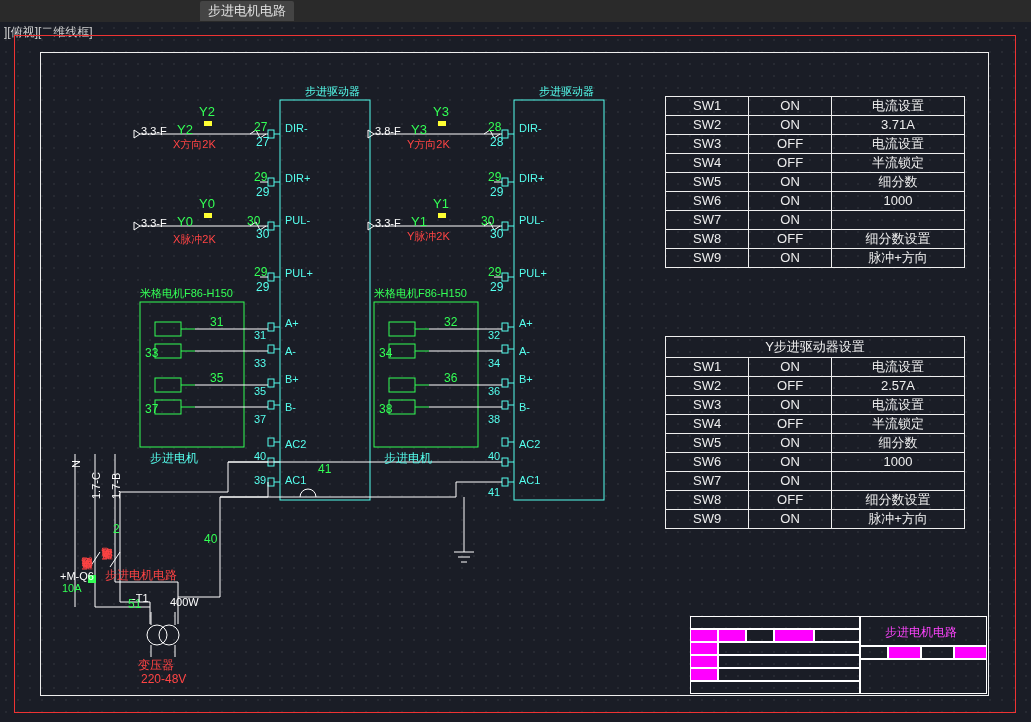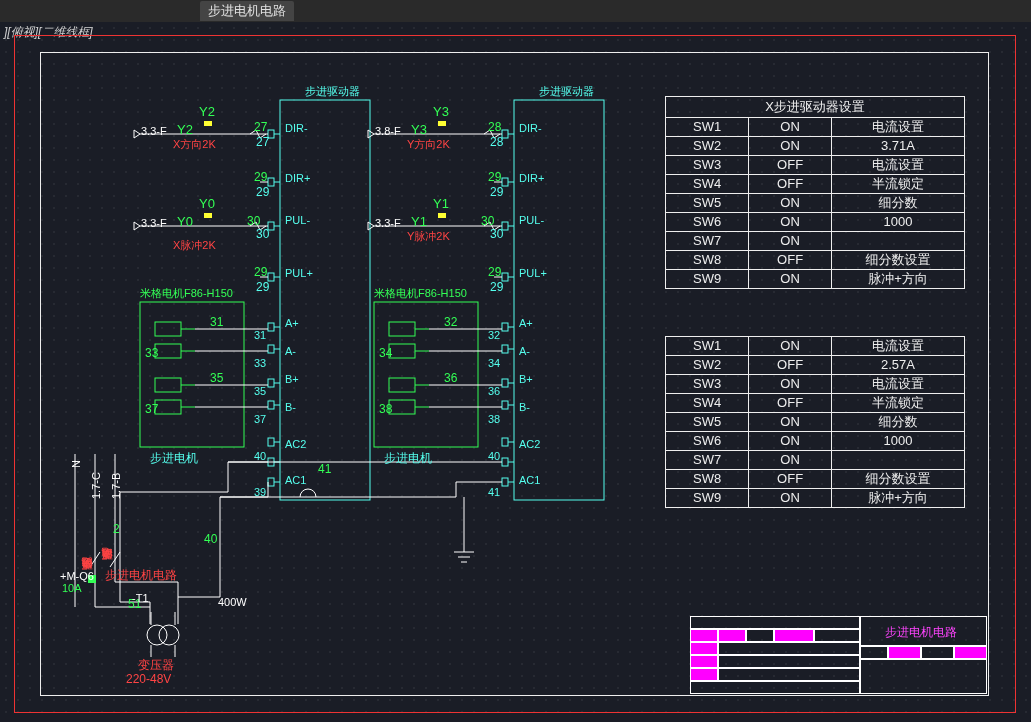--- a/index.html
+++ b/index.html
@@ -38,21 +38,20 @@
     background: #1a1d26;
     background-image:
       radial-gradient(circle, rgba(80,80,90,.25) 1px, transparent 1px);
     background-size: 12px 12px;
   }
   .vplabel {
     position: absolute;
     top: 2px; left: 4px;
     font-size: 12px;
     color: #d0d0d0;
-    font-style: italic;
   }
   
   .frame-red { position:absolute; border:1px solid #e33; }
   .frame-white { position:absolute; border:1px solid #eee; }
   
   .t { position:absolute; white-space:nowrap; }
   .s11 { font-size:11px; }
   .s12 { font-size:12px; }
   .s13 { font-size:13px; }
   .cyan { color:#5fe; }
@@ -276,21 +275,21 @@
   <div class="t s11 red" style="left:173px; top:115px;">X方向2K</div>
   <div class="t s12 green" style="left:254px; top:98px;">27</div>
   <div class="t s12 cyan" style="left:256px; top:113px;">27</div>
 
   <div class="t s12 green" style="left:254px; top:148px;">29</div>
   <div class="t s12 cyan" style="left:256px; top:163px;">29</div>
 
   <div class="t s13 green" style="left:199px; top:174px;">Y0</div>
   <div class="t s11 white" style="left:141px; top:195px;">3.3-F</div>
   <div class="t s13 green" style="left:177px; top:192px;">Y0</div>
-  <div class="t s11 red" style="left:173px; top:216px;">X脉冲2K</div>
+  <div class="t s11 red" style="left:173px; top:210px;">X脉冲2K</div>
   <div class="t s12 green" style="left:247px; top:192px;">30</div>
   <div class="t s12 cyan" style="left:256px; top:205px;">30</div>
 
   <div class="t s12 green" style="left:254px; top:243px;">29</div>
   <div class="t s12 cyan" style="left:256px; top:258px;">29</div>
 
   <div class="t s13 green" style="left:433px; top:82px;">Y3</div>
   <div class="t s11 white" style="left:375px; top:103px;">3.8-F</div>
   <div class="t s13 green" style="left:411px; top:100px;">Y3</div>
   <div class="t s11 red" style="left:407px; top:115px;">Y方向2K</div>
@@ -319,21 +318,21 @@
   <div class="t s11 cyan" style="left:285px; top:351px;">B+</div>
   <div class="t s11 cyan" style="left:285px; top:379px;">B-</div>
   <div class="t s11 cyan" style="left:285px; top:416px;">AC2</div>
   <div class="t s11 cyan" style="left:285px; top:452px;">AC1</div>
 
   <div class="t s11 cyan" style="left:254px; top:307px;">31</div>
   <div class="t s11 cyan" style="left:254px; top:335px;">33</div>
   <div class="t s11 cyan" style="left:254px; top:363px;">35</div>
   <div class="t s11 cyan" style="left:254px; top:391px;">37</div>
   <div class="t s11 cyan" style="left:254px; top:428px;">40</div>
-  <div class="t s11 cyan" style="left:254px; top:464px;">39</div>
+  <div class="t s11 cyan" style="left:254px; top:452px;">39</div>
 
   <div class="t s11 cyan" style="left:519px; top:100px;">DIR-</div>
   <div class="t s11 cyan" style="left:519px; top:150px;">DIR+</div>
   <div class="t s11 cyan" style="left:519px; top:192px;">PUL-</div>
   <div class="t s11 cyan" style="left:519px; top:245px;">PUL+</div>
   <div class="t s11 cyan" style="left:519px; top:295px;">A+</div>
   <div class="t s11 cyan" style="left:519px; top:323px;">A-</div>
   <div class="t s11 cyan" style="left:519px; top:351px;">B+</div>
   <div class="t s11 cyan" style="left:519px; top:379px;">B-</div>
   <div class="t s11 cyan" style="left:519px; top:416px;">AC2</div>
@@ -368,29 +367,26 @@
   <div class="t s11 white" style="left:60px; top:548px;">+M-Q6</div>
   <div class="t s11 green" style="left:62px; top:560px;">10A</div>
   <div class="t s11 white vtxt" style="left:90px; top:432px; height:45px;">1.7-C</div>
   <div class="t s11 white vtxt" style="left:110px; top:432px; height:45px;">1.7-B</div>
   <div class="t s11 white vtxt" style="left:70px;  top:432px; height:14px;">N</div>
   <div class="t s11 red vtxt" style="left:80px;  top:476px; height:80px;">步进驱动电源</div>
   <div class="t s11 red vtxt" style="left:100px; top:476px; height:70px;">驱动器电源</div>
   <div class="t s12 green" style="left:113px; top:500px;">2</div>
   <div class="t s12 red" style="left:105px; top:545px;">步进电机电路</div>
   <div class="t s11 white" style="left:132px; top:570px;">-T1</div>
-  <div class="t s11 white" style="left:170px; top:574px;margin-left:48px;">400W</div>
+  <div class="t s11 white" style="left:170px; top:574px;">400W</div>
   <div class="t s12 red" style="left:138px; top:635px;">变压器</div>
-  <div class="t s12 red" style="left:126px; top:650px;">220-48V</div>
+  <div class="t s12 red" style="left:141px; top:650px;">220-48V</div>
 
   <table class="dtable" style="left:665px; top:74px; width:300px;">
     <tbody id="xtbl">
-        <tr>
-          <th colspan="3">X步进驱动器设置</th>
-        </tr>
         <tr>
           <td style="width: 80px;">SW1</td>
           <td style="width: 80px;">ON</td>
           <td style="width: 140px;">电流设置</td>
         </tr>
         <tr>
           <td style="width: 80px;">SW2</td>
           <td style="width: 80px;">ON</td>
           <td style="width: 140px;">3.71A</td>
         </tr>
@@ -427,20 +423,23 @@
         <tr>
           <td style="width: 80px;">SW9</td>
           <td style="width: 80px;">ON</td>
           <td style="width: 140px;">脉冲+方向</td>
         </tr>
       </tbody>
   </table>
 
   <table class="dtable" style="left:665px; top:314px; width:300px;">
     <tbody id="ytbl">
+        <tr>
+          <th colspan="3">Y步进驱动器设置</th>
+        </tr>
         <tr>
           <td style="width: 80px;">SW1</td>
           <td style="width: 80px;">ON</td>
           <td style="width: 140px;">电流设置</td>
         </tr>
         <tr>
           <td style="width: 80px;">SW2</td>
           <td style="width: 80px;">OFF</td>
           <td style="width: 140px;">2.57A</td>
         </tr>

